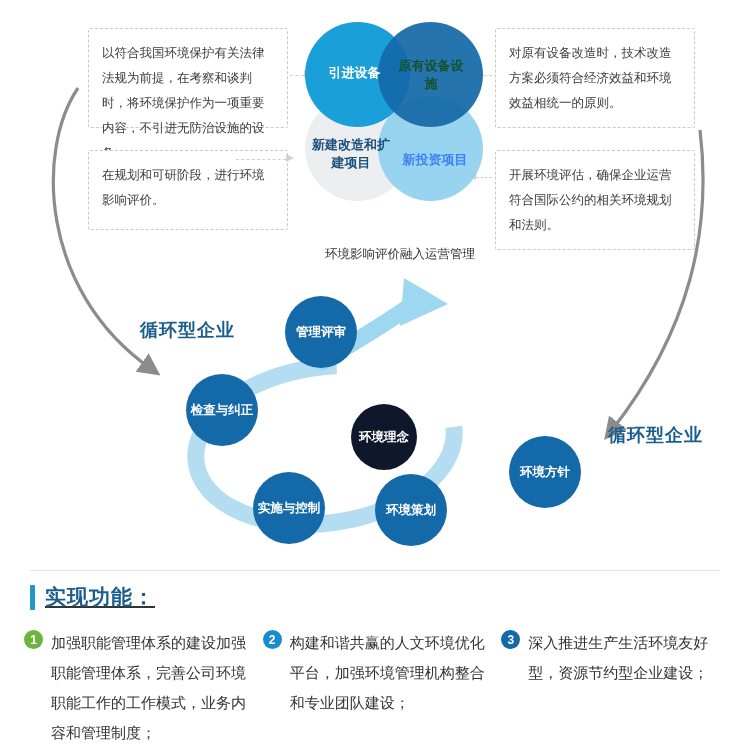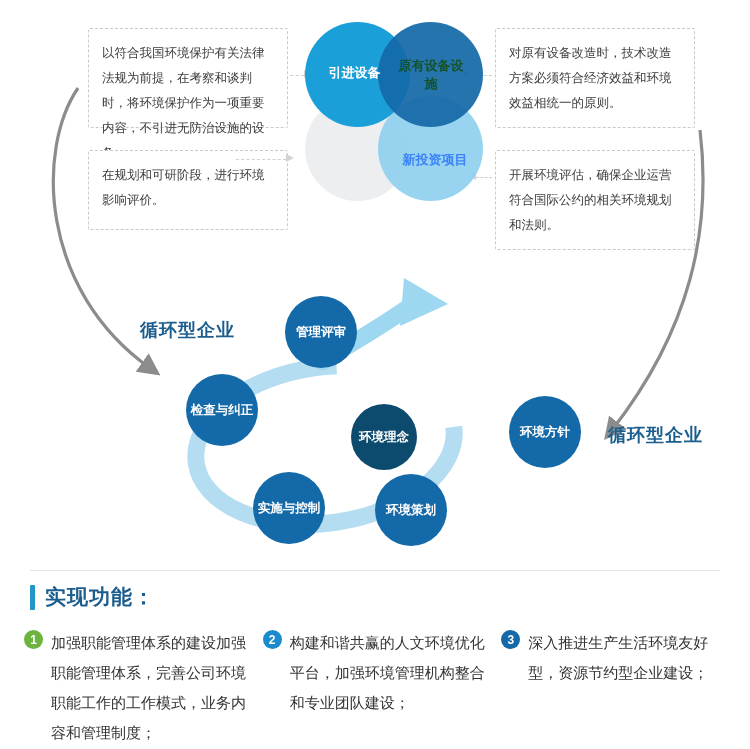--- a/index.html
+++ b/index.html
@@ -69,26 +69,26 @@
   .node{
     position:absolute;border-radius:50%;
     background:#1469a8;color:#fff;
     display:flex;align-items:center;justify-content:center;
     text-align:left;font-size:12.5px;line-height:1.35;font-weight:bold;
   }
   #node-1{left:285px;top:296px;width:72px;height:72px;}
   #node-2{left:186px;top:374px;width:72px;height:72px;}
   #node-3{left:253px;top:472px;width:72px;height:72px;}
   #node-4{left:375px;top:474px;width:72px;height:72px;}
-  #node-5{left:351px;top:404px;width:66px;height:66px;background:#0c4a6e;}
-  #node-6{left:509px;top:396px;width:72px;height:72px;}
+  #node-5{left:351px;top:404px;width:66px;height:66px;background:#0f172a;}
+  #node-6{left:509px;top:436px;width:72px;height:72px;}
 
   
   .divider{position:absolute;left:30px;top:570px;width:690px;height:1px;background:#e2e2e2;}
-  .sec-title{position:absolute;left:30px;top:583px;display:flex;align-items:center;}
+  .sec-title{position:absolute;left:30px;top:583px;display:flex;align-items:center;text-decoration:underline;}
   .sec-bar{width:5px;height:25px;background:#2196c9;margin-right:10px;border-radius:1px;}
   .sec-title-text{font-size:21px;font-weight:bold;color:#1b5e8e;letter-spacing:1px;}
 
   .cols{position:absolute;left:24px;top:628px;width:706px;display:flex;gap:10px;}
   .col{width:232px;display:flex;gap:8px;}
   .num{
     flex:0 0 auto;width:19px;height:19px;border-radius:50%;
     color:#fff;font-size:12px;font-weight:bold;
     display:flex;align-items:center;justify-content:center;margin-top:2px;
   }
@@ -142,22 +142,24 @@
     <div class="conn-head left"></div>
   </div>
 
   <div class="venn">
     <div class="circle c-bl"></div>
     <div class="circle c-br"></div>
     <div class="circle c-tl"></div>
     <div class="circle c-tr"></div>
     <div class="vlabel vl-1">引进设备</div>
     <div class="vlabel vl-2">原有设备设施</div>
+    <div class="vlabel vl-3">新建改造和扩建项目</div>
     <div class="vlabel vl-4">新投资项目</div>
   </div>
+  <div class="venn-caption">环境影响评价融入运营管理</div>
 
   <svg width="750" height="300" style="position:absolute;left:0;top:270px;">
     <defs>
       <marker id="blue-head" markerWidth="6" markerHeight="6" refX="2.5" refY="3" orient="auto">
         <polygon points="0 0, 6 3, 0 6" fill="#9ed7f0"></polygon>
       </marker>
     </defs>
     <ellipse cx="325" cy="175" rx="130" ry="78" stroke="#b4ddf2" stroke-width="17" fill="none" stroke-dasharray="520 200" transform="rotate(-8 325 175)"></ellipse>
     <path d="M322,92 C370,62 400,45 418,30" stroke="#9ed7f0" stroke-width="17" fill="none" stroke-linecap="round"></path>
     <polygon points="404,8 448,34 400,56" fill="#9ed7f0"></polygon>

